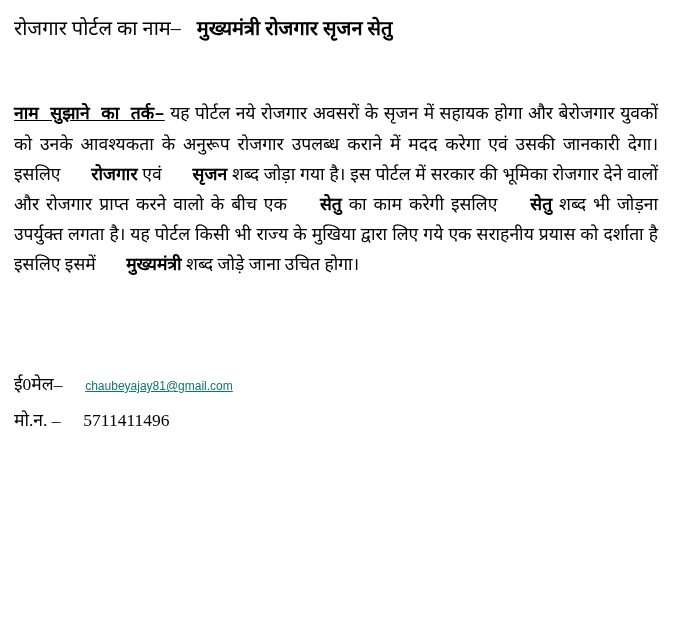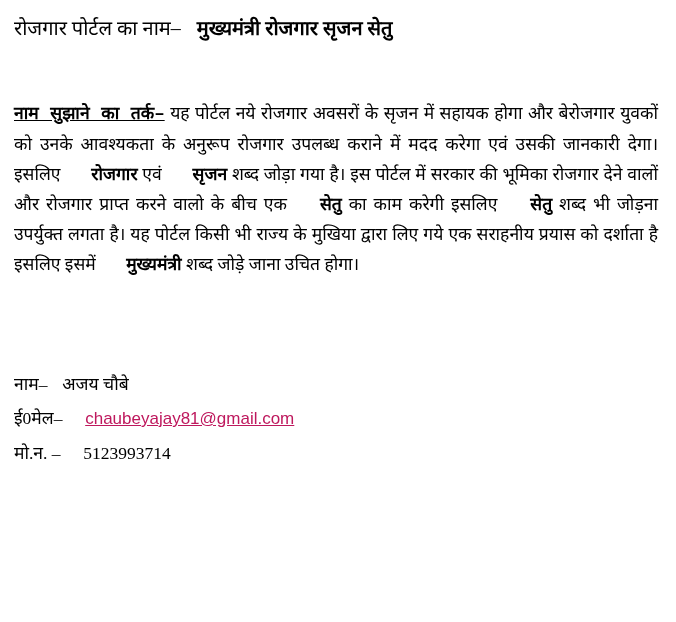--- a/index.html
+++ b/index.html
@@ -57,24 +57,24 @@
   .spacer-2 { height: 88px; }
   .sig-line {
     font-size: 17.5px;
     line-height: 34px;
     white-space: nowrap;
   }
   .sig-label {
     display: inline-block;
   }
   .email-link {
-    color: #be185d;
+    color: #0f766e;
     text-decoration: underline;
     font-family: "Liberation Sans", sans-serif;
-    font-size: 17px;
+    font-size: 12px;
     cursor: pointer;
   }
   .gap-sm { display: inline-block; width: 6px; }
   .gap-md { display: inline-block; width: 14px; }
 </style>
 </head>
 <body>
 
 <div class="page">
 
@@ -85,31 +85,26 @@
   </div>
 
   <div class="spacer-1"></div>
 
   <div class="body-block">
     <p class="para"><span class="u-bold">नाम सुझाने का तर्क–</span><span> यह पोर्टल नये रोजगार अवसरों के सृजन में सहायक होगा और बेरोजगार युवकों को उनके </span><span> आवश्यकता के अनुरूप रोजगार उपलब्ध कराने में मदद करेगा एवं </span><span> उसकी जानकारी देगा। इसलिए </span><span class="b">रोजगार</span><span> एवं </span><span class="b">सृजन</span><span> शब्द जोड़ा गया है। </span><span>  इस पोर्टल में सरकार की भूमिका रोजगार देने वालों और रोजगार प्राप्त करने वालो के बीच एक </span><span class="b">सेतु</span><span> का काम करेगी इसलिए </span><span class="b">सेतु</span><span> शब्द भी जोड़ना उपर्युक्त लगता है। यह पोर्टल किसी भी राज्य के मुखिया द्वारा लिए गये एक सराहनीय प्रयास को दर्शाता है इसलिए इसमें </span><span class="b">मुख्यमंत्री</span><span> शब्द जोड़े जाना उचित होगा।</span></p>
   </div>
 
   <div class="spacer-2"></div>
 
-  <div class="sig-line">
-    <span class="sig-label">नाम–</span>
-    <span class="gap-sm"></span>
-    <span>अजय चौबे</span>
-  </div>
 
   <div class="sig-line">
     <span class="sig-label">ई0मेल–</span>
     <span class="gap-md"></span>
     <a class="email-link" href="#">chaubeyajay81@gmail.com</a>
   </div>
 
   <div class="sig-line">
     <span class="sig-label">मो.न. –</span>
     <span class="gap-md"></span>
-    <span>5123993714</span>
+    <span>5711411496</span>
   </div>
 
 </div>
 
 </body></html>

